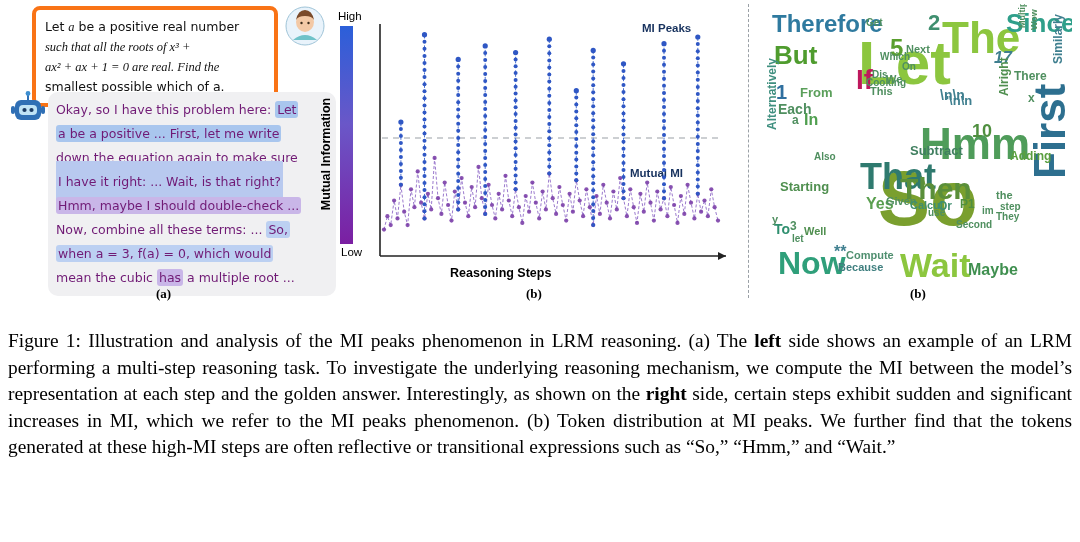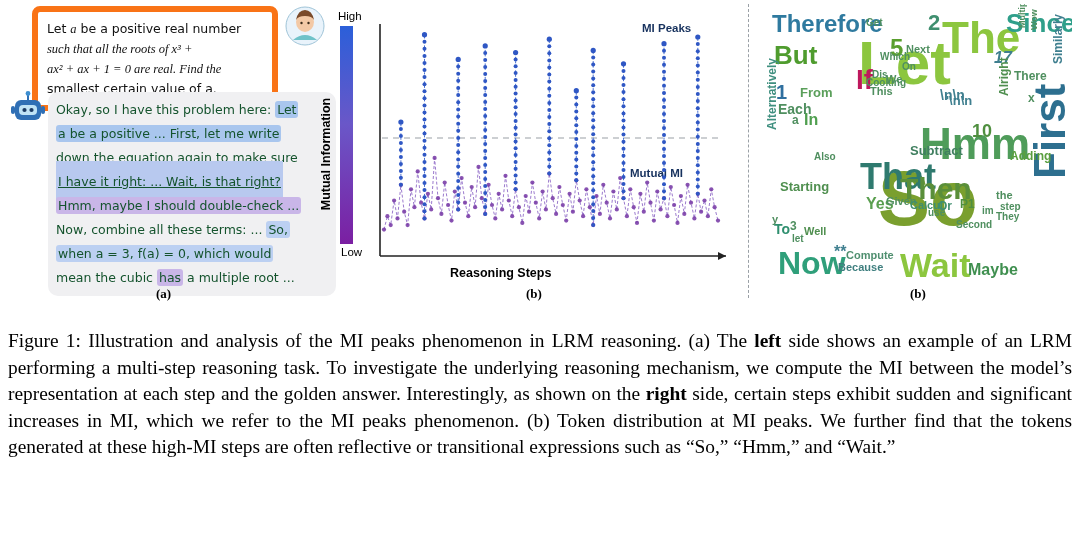--- a/index.html
+++ b/index.html
@@ -36,40 +36,40 @@
     padding: 7px 9px;
     font-family: "DejaVu Sans", sans-serif;
     font-size: 12.5px;
     line-height: 19px;
     box-sizing: border-box;
   }
   #user-bubble {
     position: absolute;
     left: 24px; top: 2px;
     width: 246px;
-    border: 6px solid #f97316;
+    border: 4px solid #f97316;
     background: #ffffff;
     color: #111;
   }
   #user-bubble .math-i { font-family: "Liberation Serif", serif; font-style: italic; }
   #assistant-bubble {
     position: absolute;
     left: 40px; top: 88px;
     width: 272px;
     background: #f0f0f2;
     border-radius: 10px;
     padding: 6px 8px;
     font-family: "DejaVu Sans", sans-serif;
     font-size: 12.5px;
     line-height: 24px;
-    color: #14532d;
+    color: #701a75;
   }
   .hl-a { background: #a9c6ee; border-radius: 3px; padding: 1px 2px; }
   .hl-b { background: #c9b6e8; border-radius: 3px; padding: 1px 2px; text-align: right; }
-  .hl-c { background: #b8c9ef; border-radius: 0; padding: 13px 2px; text-decoration: underline; }
+  .hl-c { background: #b8c9ef; border-radius: 0; padding: 13px 2px; }
   .hl-d { background: #bcd0f2; border-radius: 3px; padding: 1px 2px; }
 
   
   #user-avatar {
     position: absolute;
     left: 277px; top: 2px;
     width: 40px; height: 40px;
   }
   #bot-avatar {
     position: absolute;
@@ -170,21 +170,21 @@
 <body>
 
 <div id="figure">
 
   <div id="panel-a">
 
     <div id="user-bubble" class="bubble">
       <span>Let </span><span class="math-i">a</span><span> be a positive real number</span><br>
       <span class="math-i">such that all the roots of x³ +</span><br>
       <span class="math-i">ax² + ax + 1 = 0 are real. Find the</span><br>
-      <span>smallest certain value of a.</span>
+      <span>smallest possible which of a.</span>
     </div>
 
     <svg id="user-avatar" viewBox="0 0 40 40">
       <circle cx="20" cy="20" r="19" fill="#e9f3fb" stroke="#9fc4d8" stroke-width="1"></circle>
       <path d="M8 34 q12 -10 24 0 z" fill="#6fc2c9"></path>
       <ellipse cx="20" cy="16" rx="9" ry="10" fill="#f3c9a6"></ellipse>
       <path d="M11 14 q2 -10 9 -10 q7 0 9 10 q-2 -4 -9 -4 q-7 0 -9 4z" fill="#7a4a2a"></path>
       <circle cx="16.5" cy="17" r="1.2" fill="#3a2a1a"></circle>
       <circle cx="23.5" cy="17" r="1.2" fill="#3a2a1a"></circle>
     </svg>

